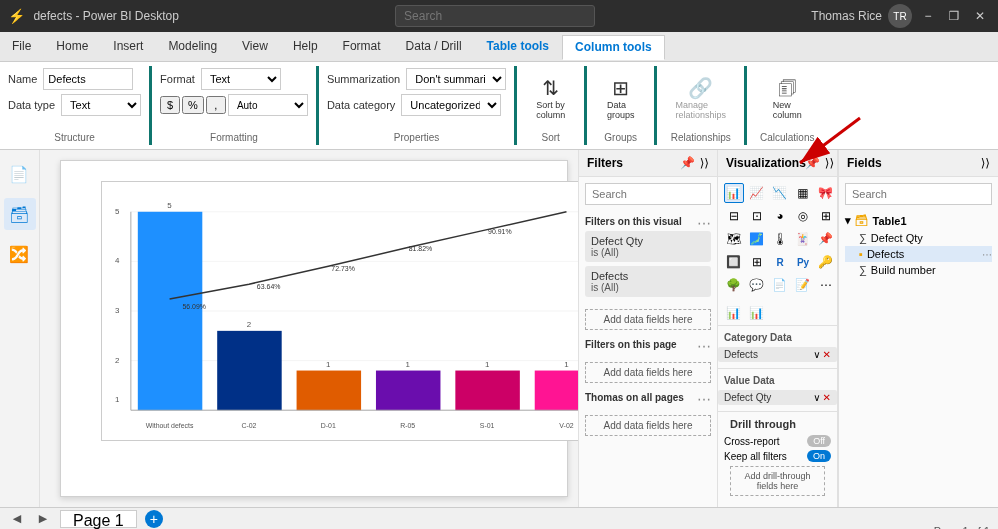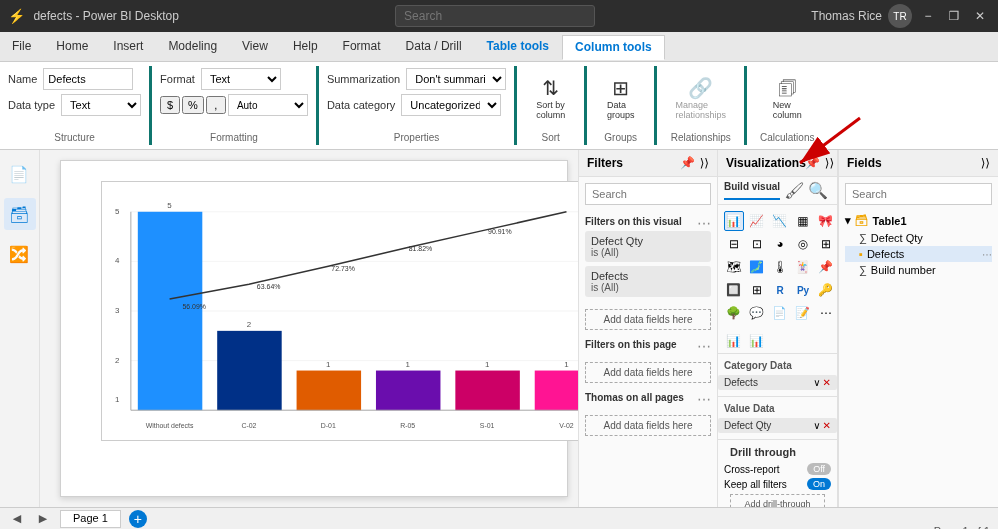--- a/index.html
+++ b/index.html
@@ -322,21 +322,21 @@
       border-top: 1px solid #ccc;
       display: flex;
       align-items: center;
       padding: 0 8px;
       gap: 8px;
     }
     .page-tab {
       background: #fff;
       border: 1px solid #ccc;
       padding: 1px 12px;
-      font-size: 11px;
+      font-size: 16px;
       cursor: pointer;
       height: 18px;
     }
     .page-add-btn {
       width: 18px;
       height: 18px;
       background: #0078d4;
       border-radius: 50%;
       color: #fff;
       display: flex;
@@ -608,25 +608,20 @@
 
   <div class="viz-panel">
     <div class="viz-header">
       <span class="viz-title">Visualizations</span>
       <div style="display:flex;gap:4px;">
         <span style="font-size:12px;cursor:pointer;">📌</span>
         <span style="font-size:12px;cursor:pointer;">⟩⟩</span>
       </div>
     </div>
 
-    <div style="display:flex;border-bottom:1px solid #e0e0e0;padding:4px 6px;gap:4px;">
-      <span style="font-size:10px;cursor:pointer;font-weight:600;color:#333;border-bottom:2px solid #0078d4;padding-bottom:2px;">Build visual</span>
-      <span style="font-size:16px;color:#555;cursor:pointer;">🖌</span>
-      <span style="font-size:16px;color:#555;cursor:pointer;">🔍</span>
-    </div>
 
     <div style="display:grid;grid-template-columns:repeat(5,20px);gap:3px;padding:6px;">
 
       <div class="viz-icon active" title="Bar chart">📊</div>
       <div class="viz-icon" title="Line chart">📈</div>
       <div class="viz-icon" title="Area chart">📉</div>
       <div class="viz-icon" title="Stacked bar">▦</div>
       <div class="viz-icon" title="Ribbon">🎀</div>
 
       <div class="viz-icon" title="Waterfall">⊟</div>

